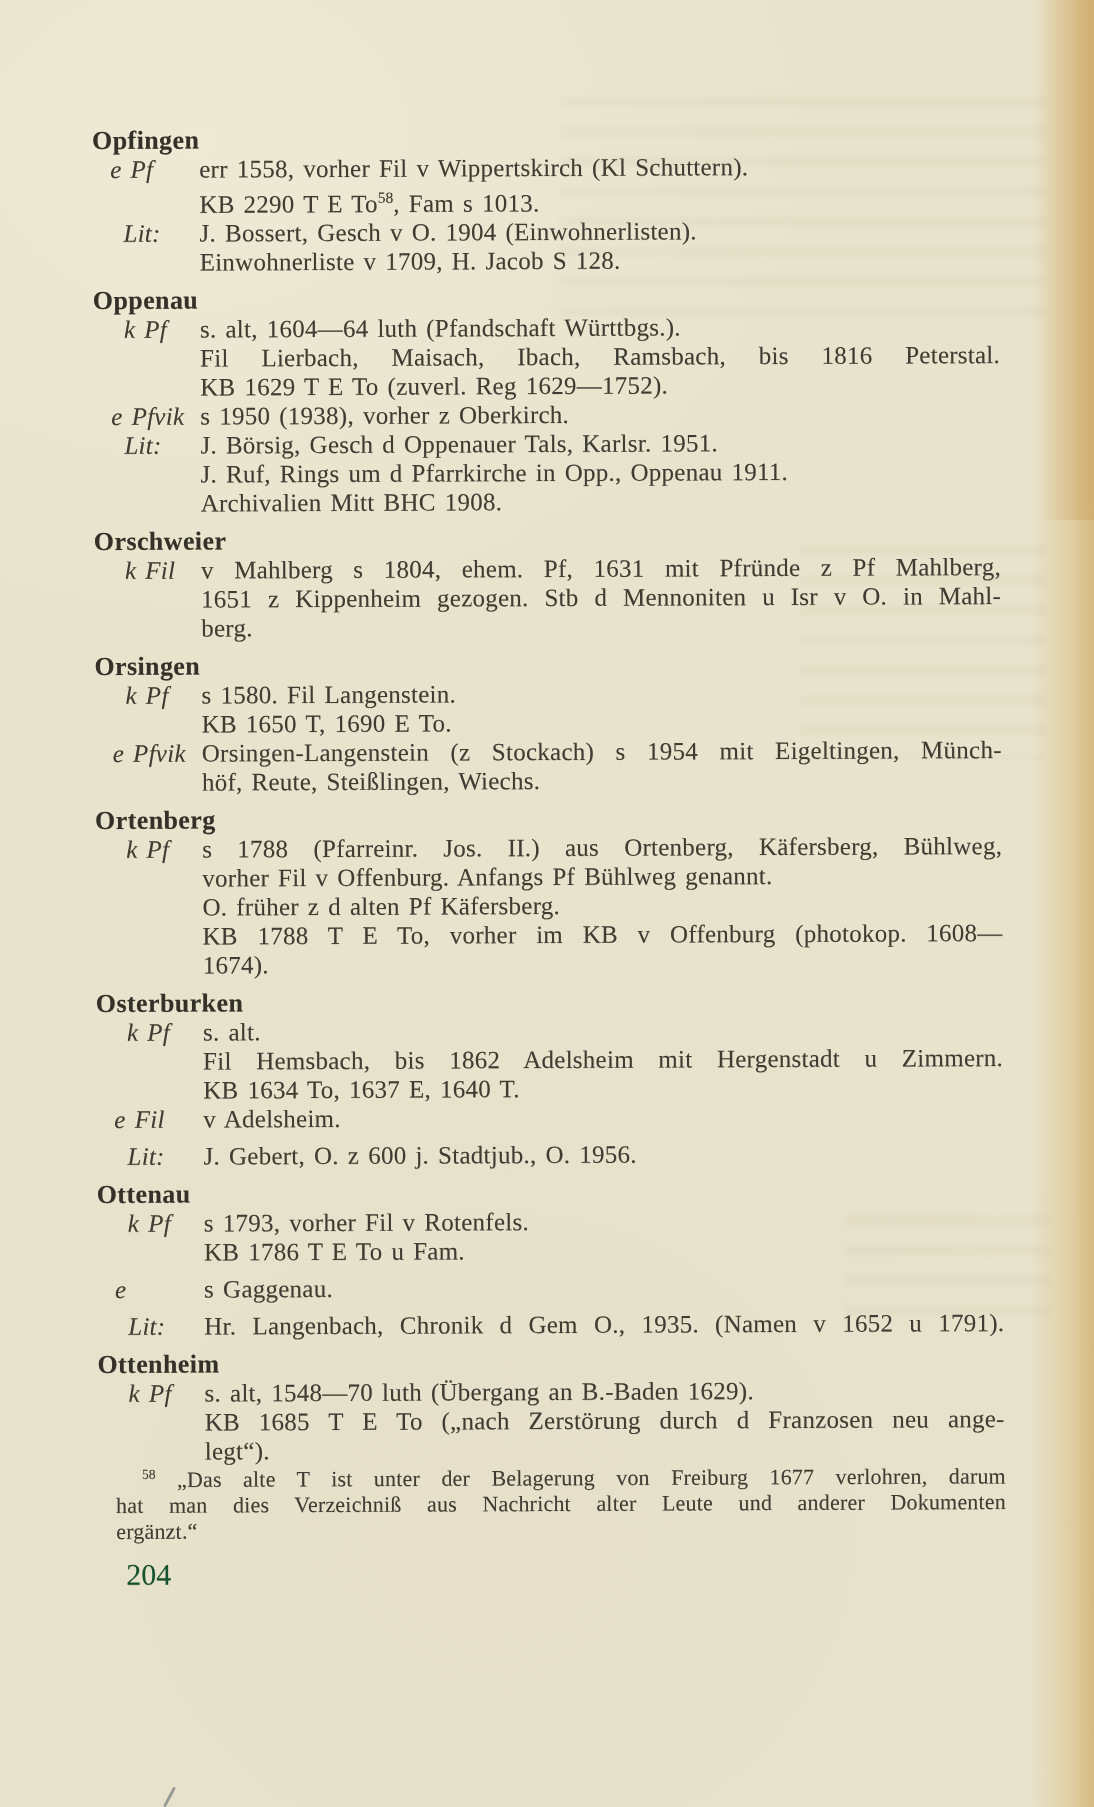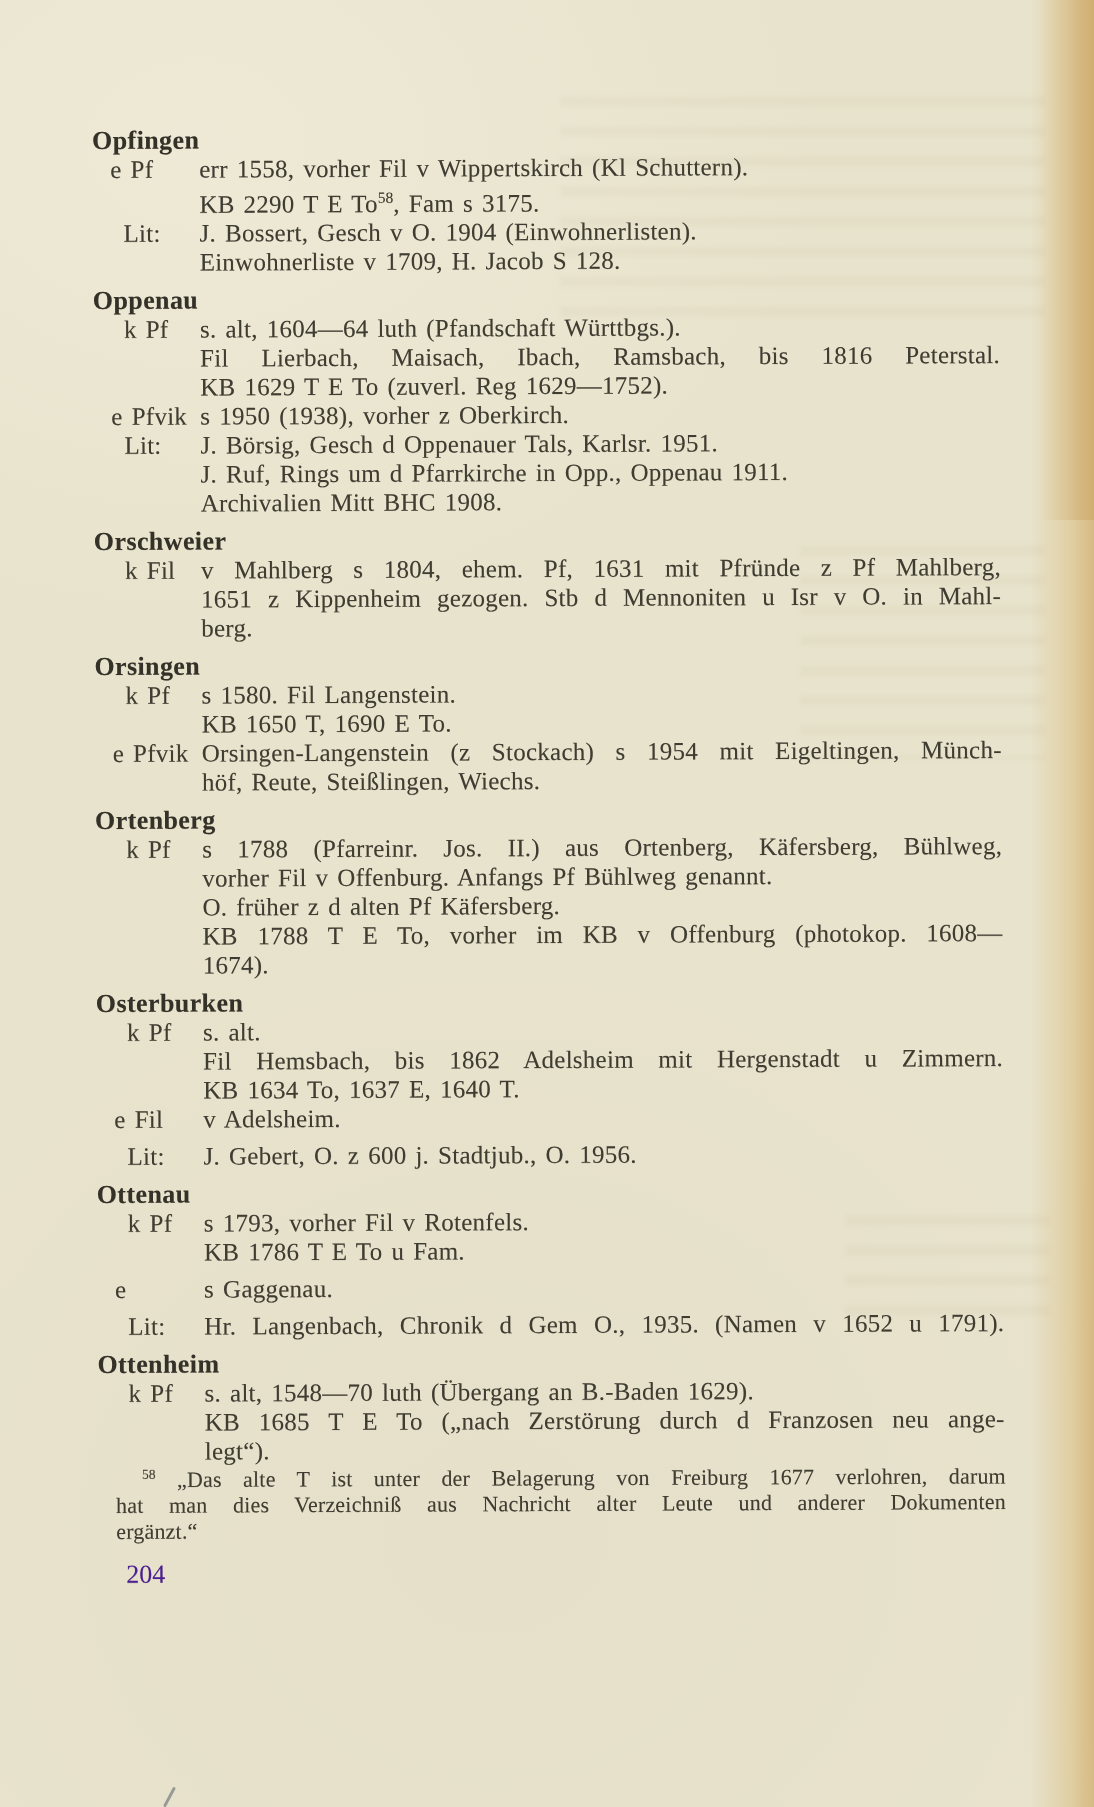--- a/index.html
+++ b/index.html
@@ -31,49 +31,49 @@
     background:rgba(72,82,96,.5);transform:rotate(28deg);border-radius:2px;}
 
   
   main{position:absolute;left:95px;top:124px;width:907px;
     font-size:25px;line-height:29px;letter-spacing:.25px;word-spacing:2.5px;
     text-shadow:.2px .3px .6px rgba(62,58,47,.30);}
   .entry + .entry{margin-top:9px;}
   .entry h2{margin:0;font-size:26px;line-height:29px;font-weight:700;color:#343129;letter-spacing:.4px;}
   .item{display:flex;padding-left:18px;}
   .item.gap{margin-top:8px;}
-  .label{flex:0 0 89px;white-space:nowrap;}
+  .label{flex:0 0 89px;white-space:nowrap;font-style:italic;}
   .label.lab-ind{padding-left:13px;box-sizing:border-box;}
   .lines{flex:1 1 auto;width:800px;}
   .line{text-align:left;}
   .line.just{text-align:justify;text-align-last:justify;}
   sup{font-size:.62em;letter-spacing:0;}
 
   
   .footnote{position:absolute;left:113px;top:1460px;width:890px;
     font-size:22px;line-height:26px;letter-spacing:.2px;word-spacing:2px;
     text-shadow:.2px .3px .6px rgba(62,58,47,.28);}
   .footnote .line.just{text-align:justify;text-align-last:justify;}
   .fn-indent{display:inline-block;width:26px;}
 
-  .page-number{position:absolute;left:123px;top:1558px;font-size:26px;line-height:29px;color:#4c1d95;
+  .page-number{position:absolute;left:123px;top:1558px;font-size:30px;line-height:29px;color:#14532d;
     text-shadow:.2px .3px .6px rgba(62,58,47,.3);text-align:right;}
 </style>
 </head>
 <body>
 
 <div class="page-inner">
   <main>
       <section class="entry">
         <h2>Opfingen</h2>
         <div class="item">
           <span class="label">e Pf</span>
           <div class="lines">
             <div class="line">err 1558, vorher Fil v Wippertskirch (Kl Schuttern).</div>
-            <div class="line"><span>KB 2290 T E To</span><sup>58</sup><span>, Fam s 3175.</span></div>
+            <div class="line"><span>KB 2290 T E To</span><sup>58</sup><span>, Fam s 1013.</span></div>
           </div>
         </div>
         <div class="item">
           <span class="label lab-ind">Lit:</span>
           <div class="lines">
             <div class="line">J. Bossert, Gesch v O. 1904 (Einwohnerlisten).</div>
             <div class="line">Einwohnerliste v 1709, H. Jacob S 128.</div>
           </div>
         </div>
       </section>

